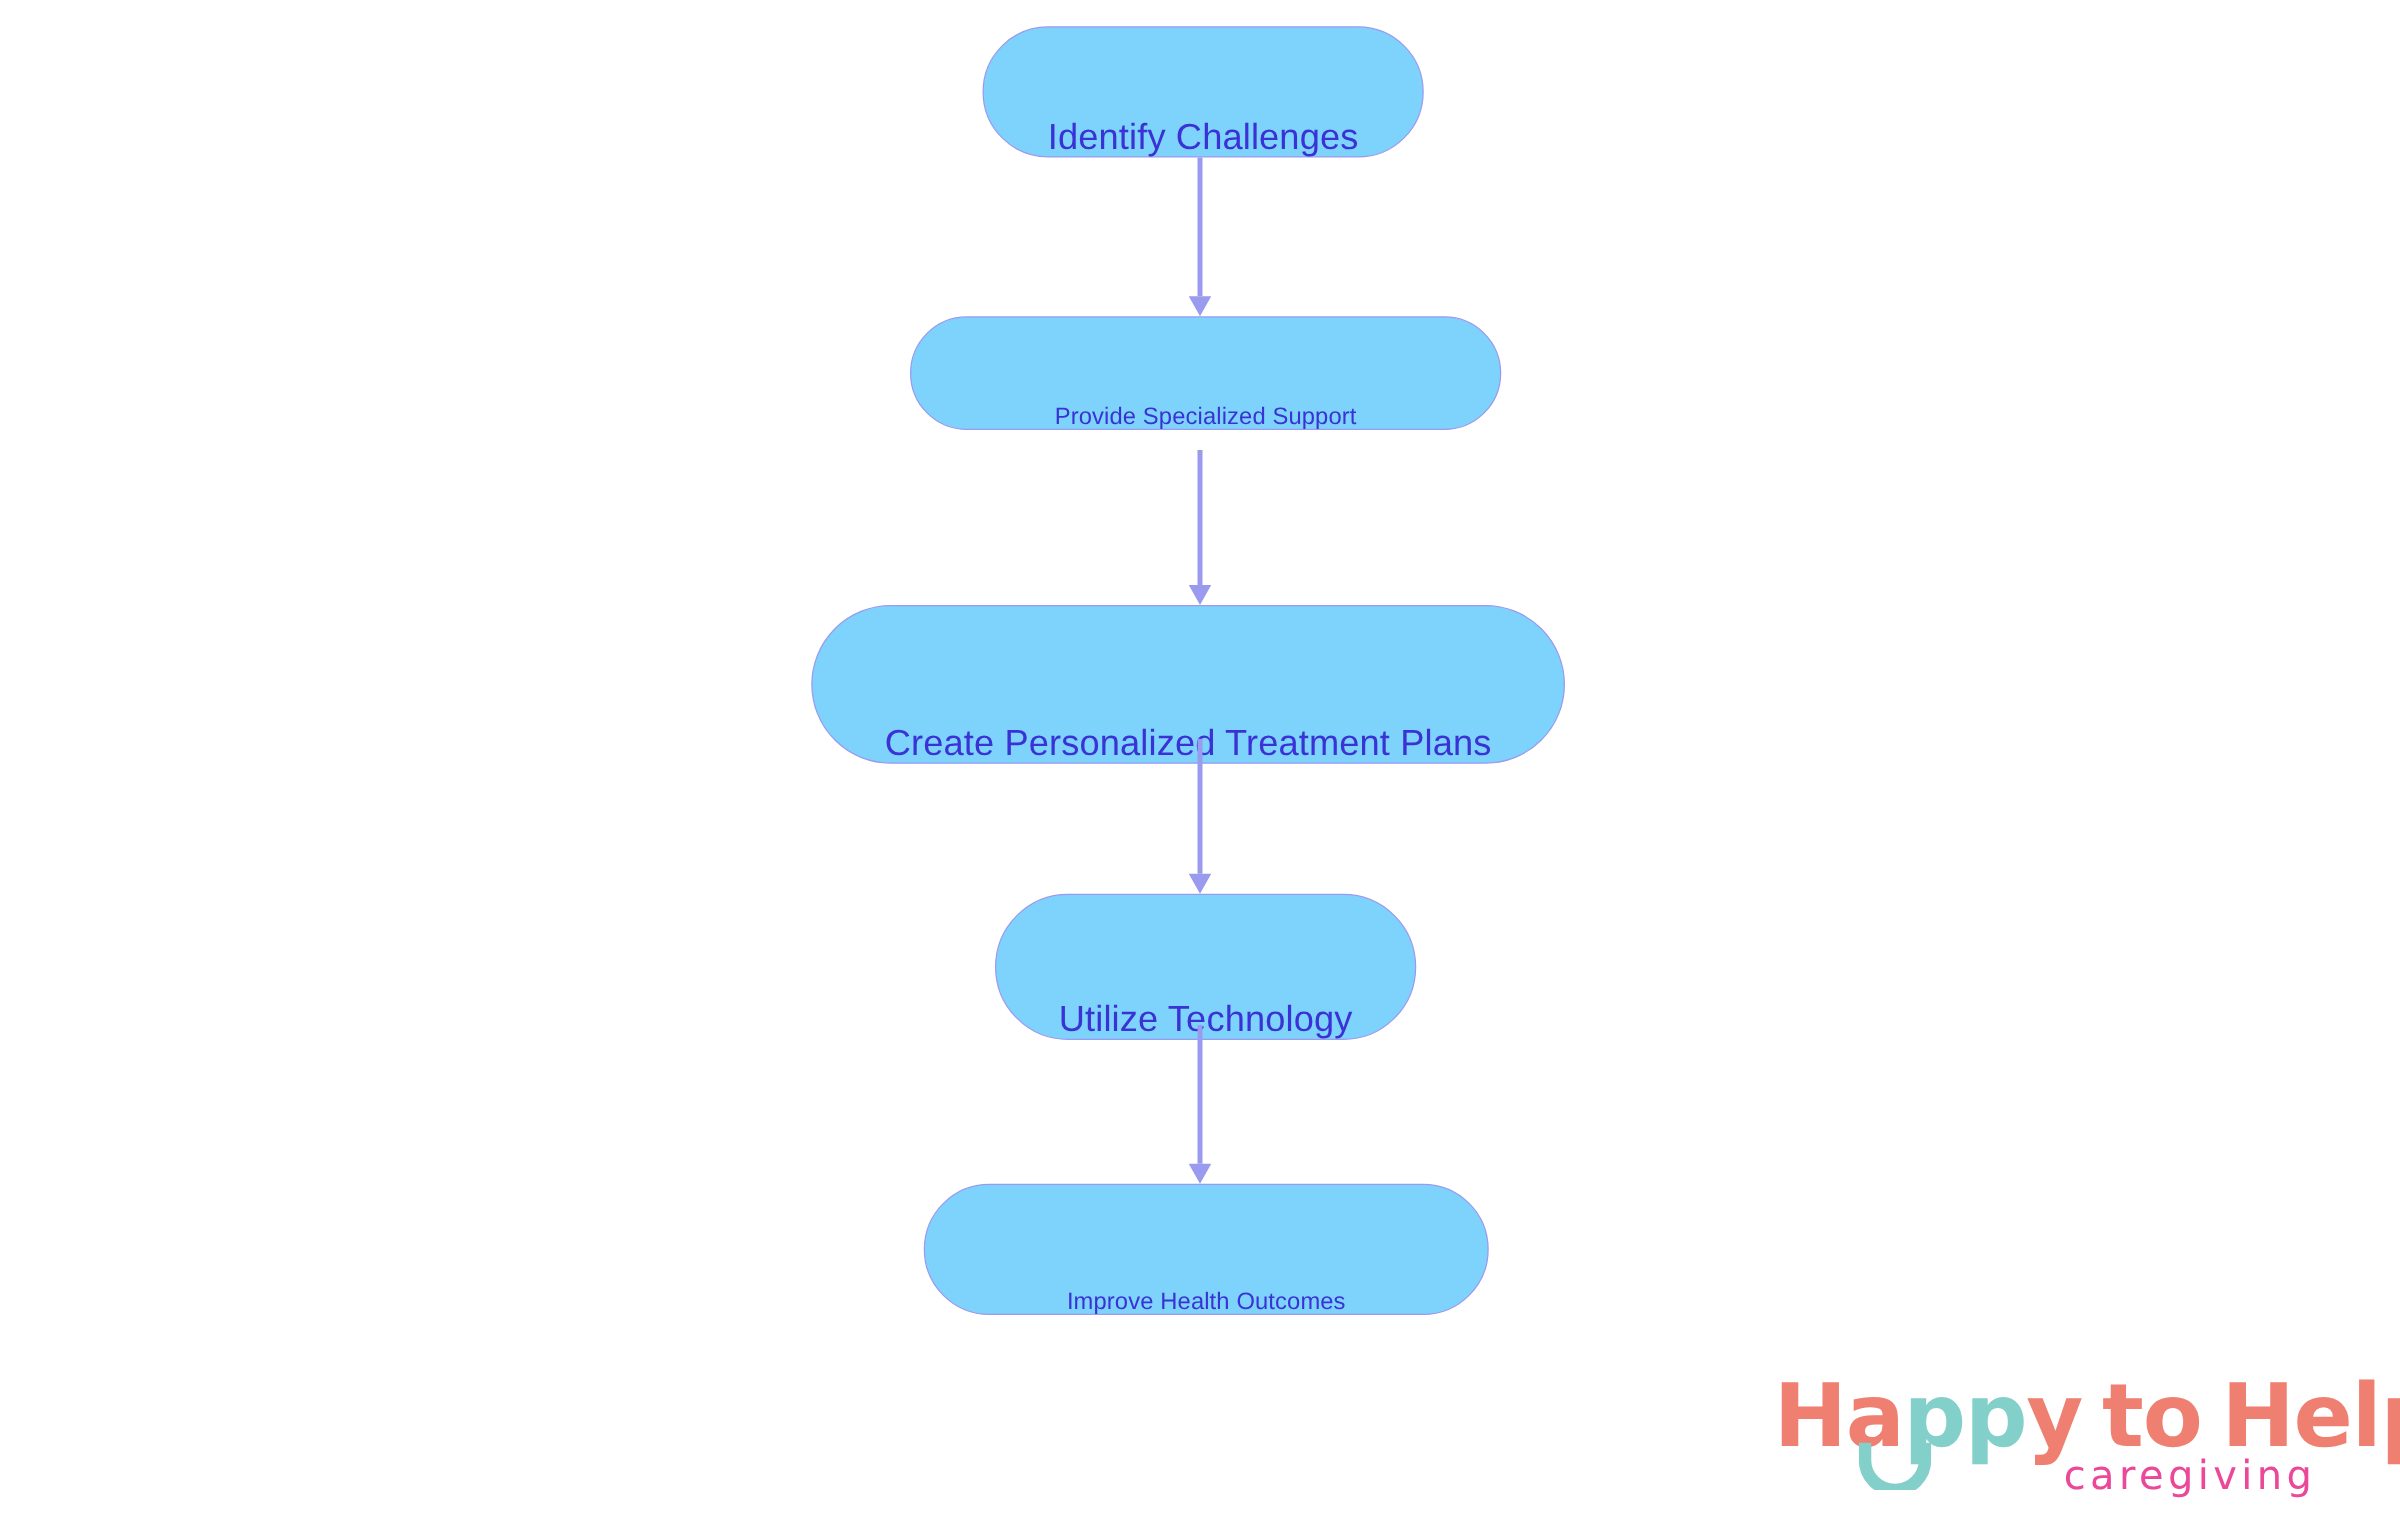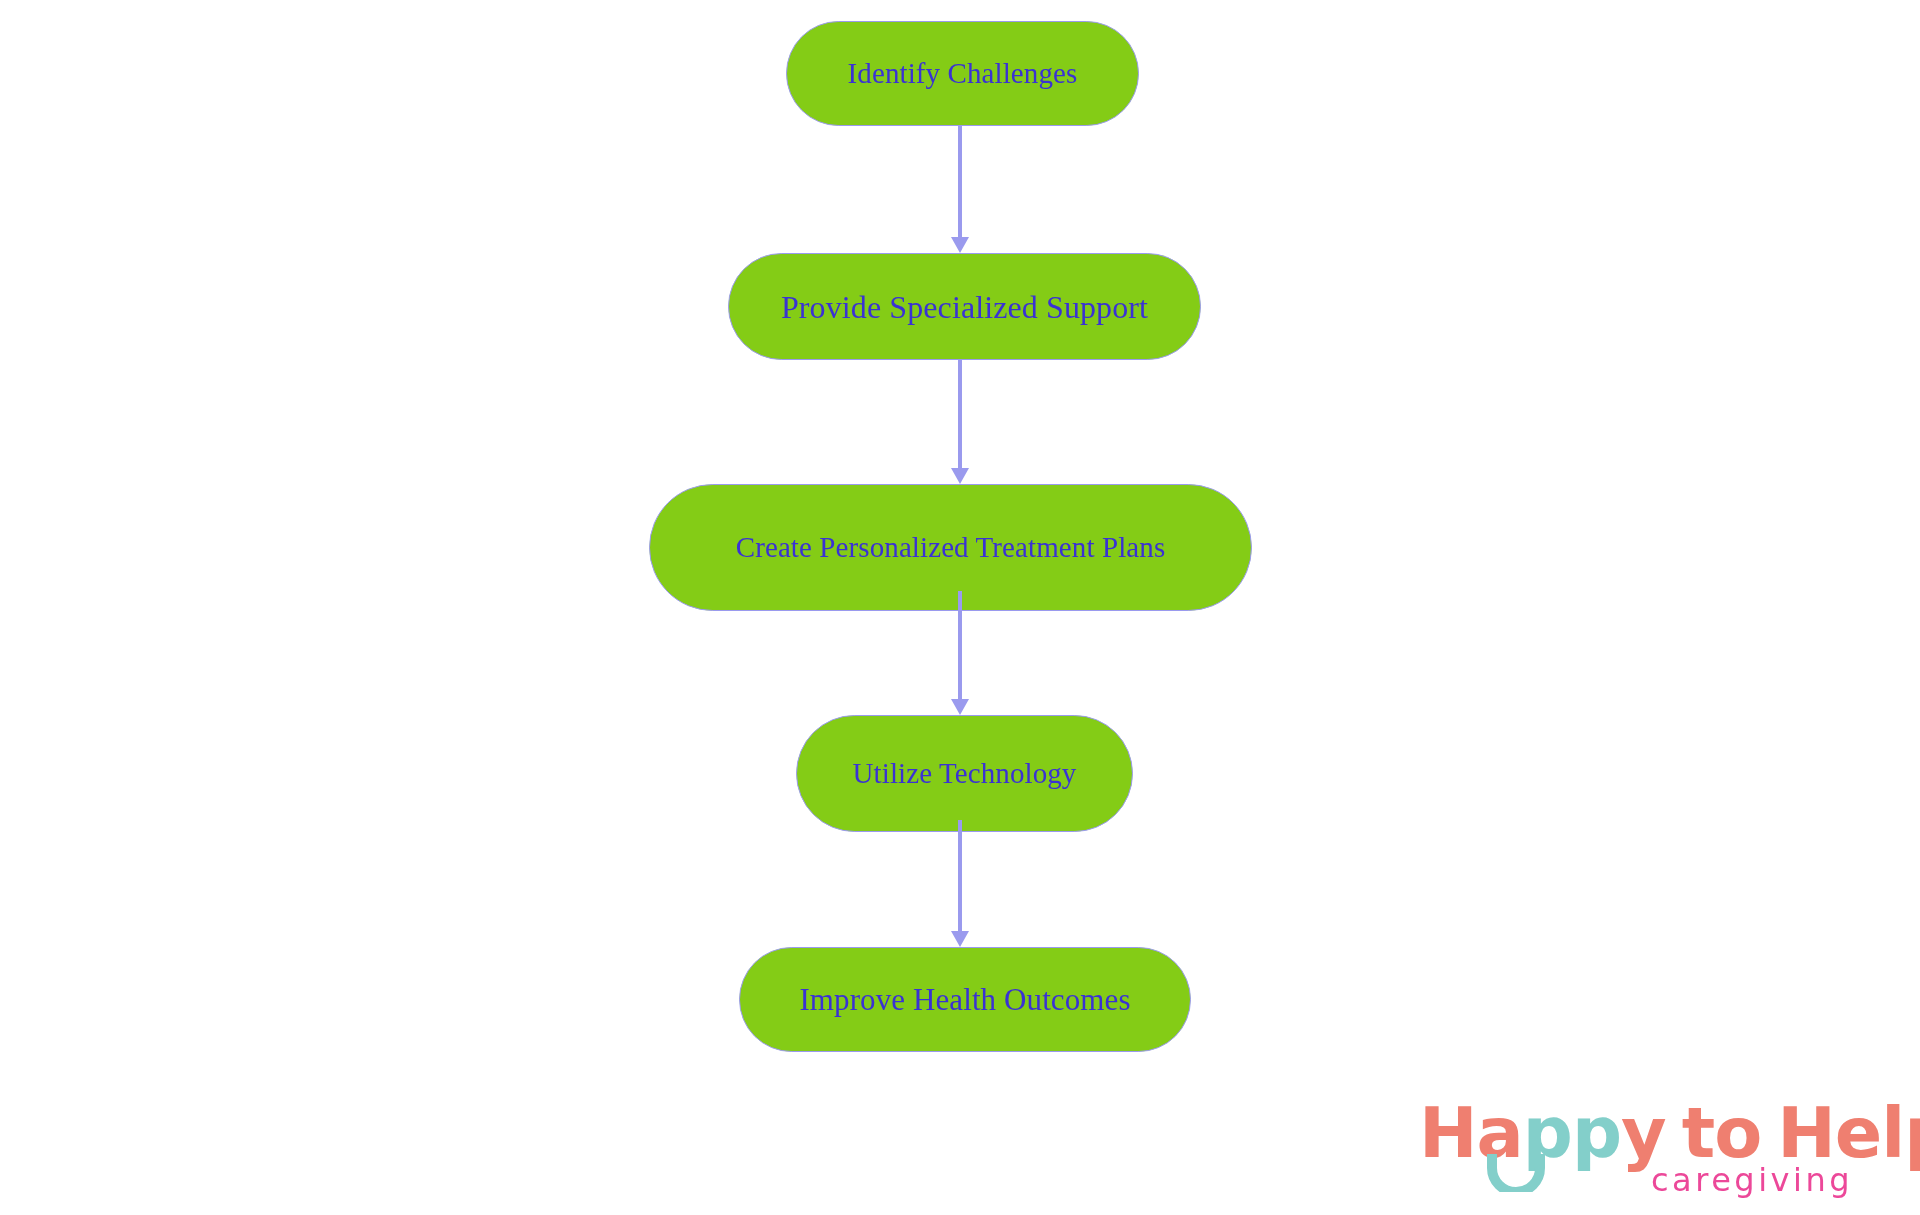--- a/index.html
+++ b/index.html
@@ -19,45 +19,45 @@
     position: absolute;
     left: 0;
     top: 0;
     width: 1920px;
     height: 1215px;
   }
 
   .flow-node {
     position: absolute;
     box-sizing: border-box;
-    background: #84cc16;
+    background: #7dd3fc;
     border: 1.6px solid #9a9aee;
     border-radius: 999px;
     color: #3a32d4;
     display: flex;
-    align-items: center;
+    align-items: flex-end;
     justify-content: center;
-    font-family: Liberation Serif, serif;
+    font-family: Liberation Sans, sans-serif;
     font-weight: 400;
     letter-spacing: 0.1px;
     white-space: nowrap;
     user-select: none;
   }
 
   .node-label {
     display: block;
     line-height: 1;
   }
 
   
   .node-0 { left: 786px;  top: 21px;   width: 353px; height: 105px; font-size: 29px; }
-  .node-1 { left: 728px;  top: 253px;  width: 473px; height: 107px; font-size: 32px; }
+  .node-1 { left: 728px;  top: 253px;  width: 473px; height: 91px; font-size: 19px; }
   .node-2 { left: 649px;  top: 484px;  width: 603px; height: 127px; font-size: 29px; }
   .node-3 { left: 796px;  top: 715px;  width: 337px; height: 117px; font-size: 29px; }
-  .node-4 { left: 739px;  top: 947px;  width: 452px; height: 105px; font-size: 31px; }
+  .node-4 { left: 739px;  top: 947px;  width: 452px; height: 105px; font-size: 19px; }
 
   
   .flow-arrow {
     position: absolute;
     left: 954px;
     width: 12px;
   }
   .flow-arrow .shaft {
     position: absolute;
     left: 4px;

